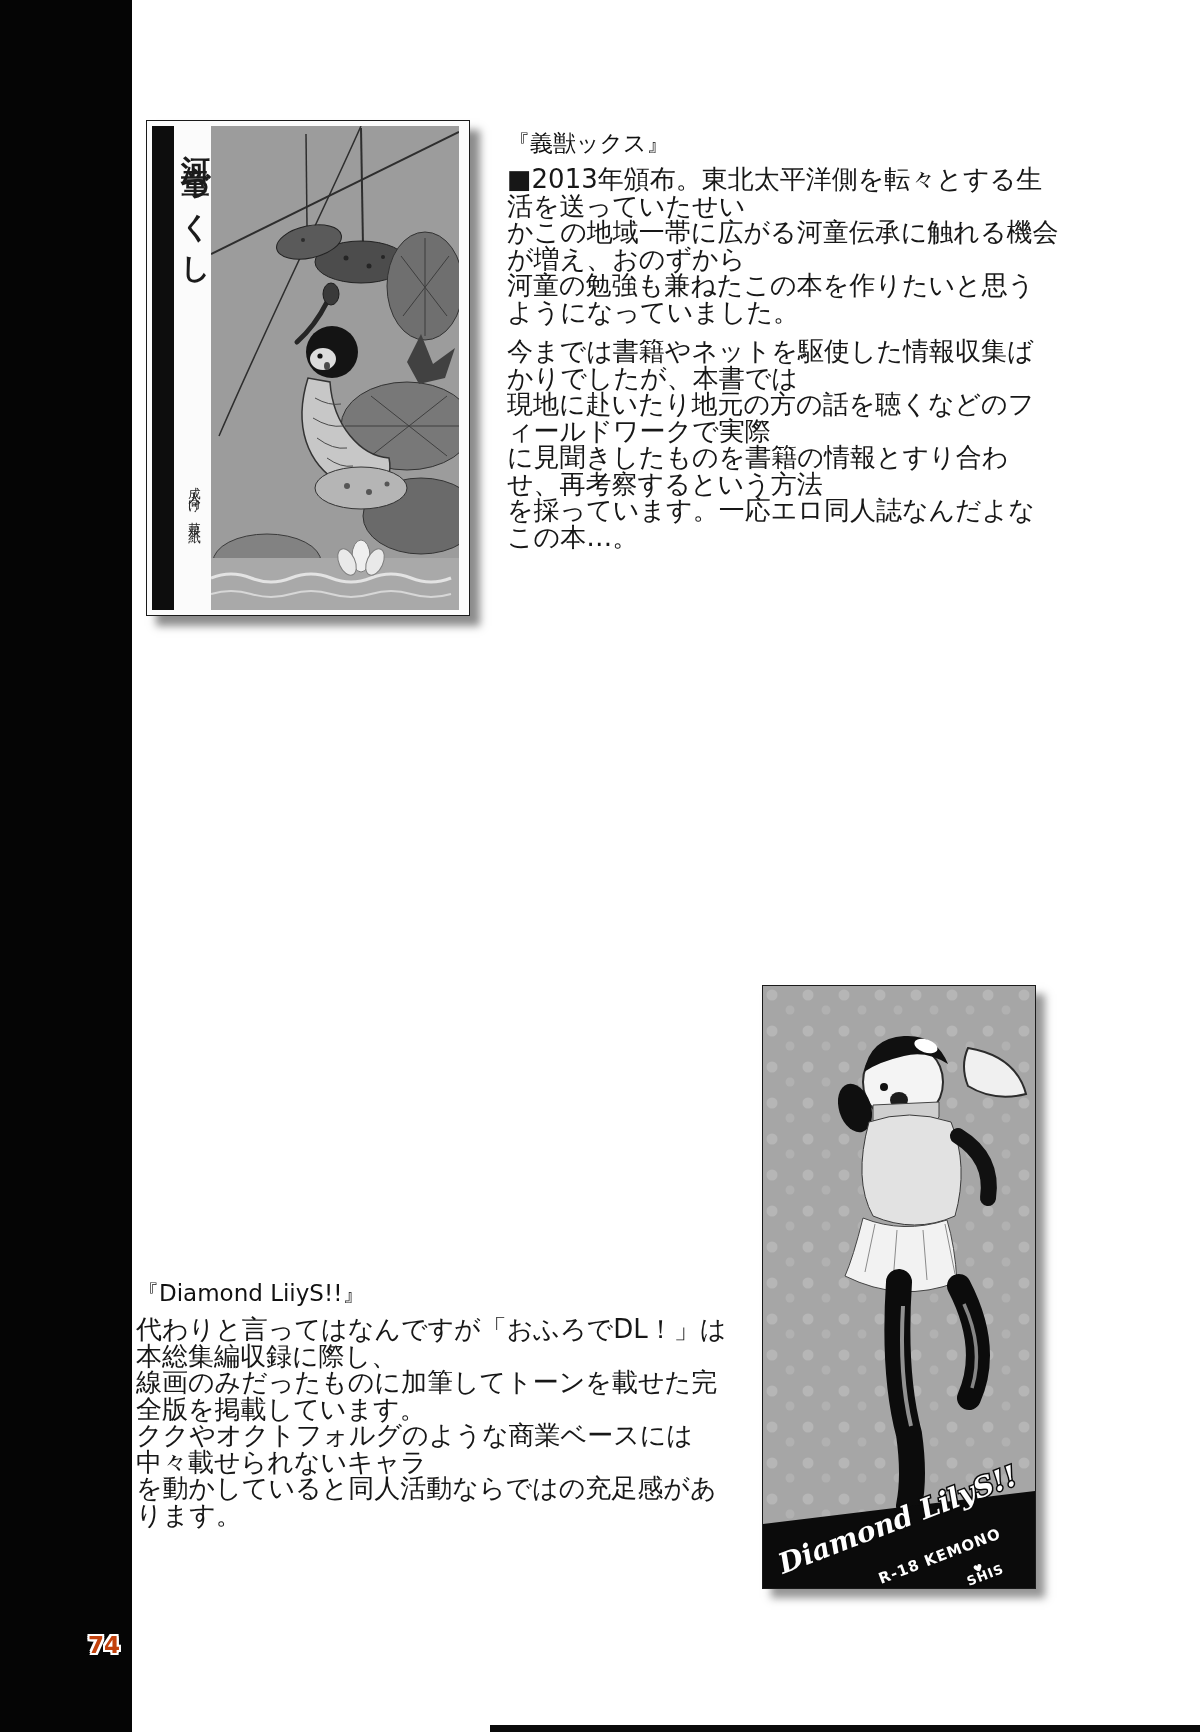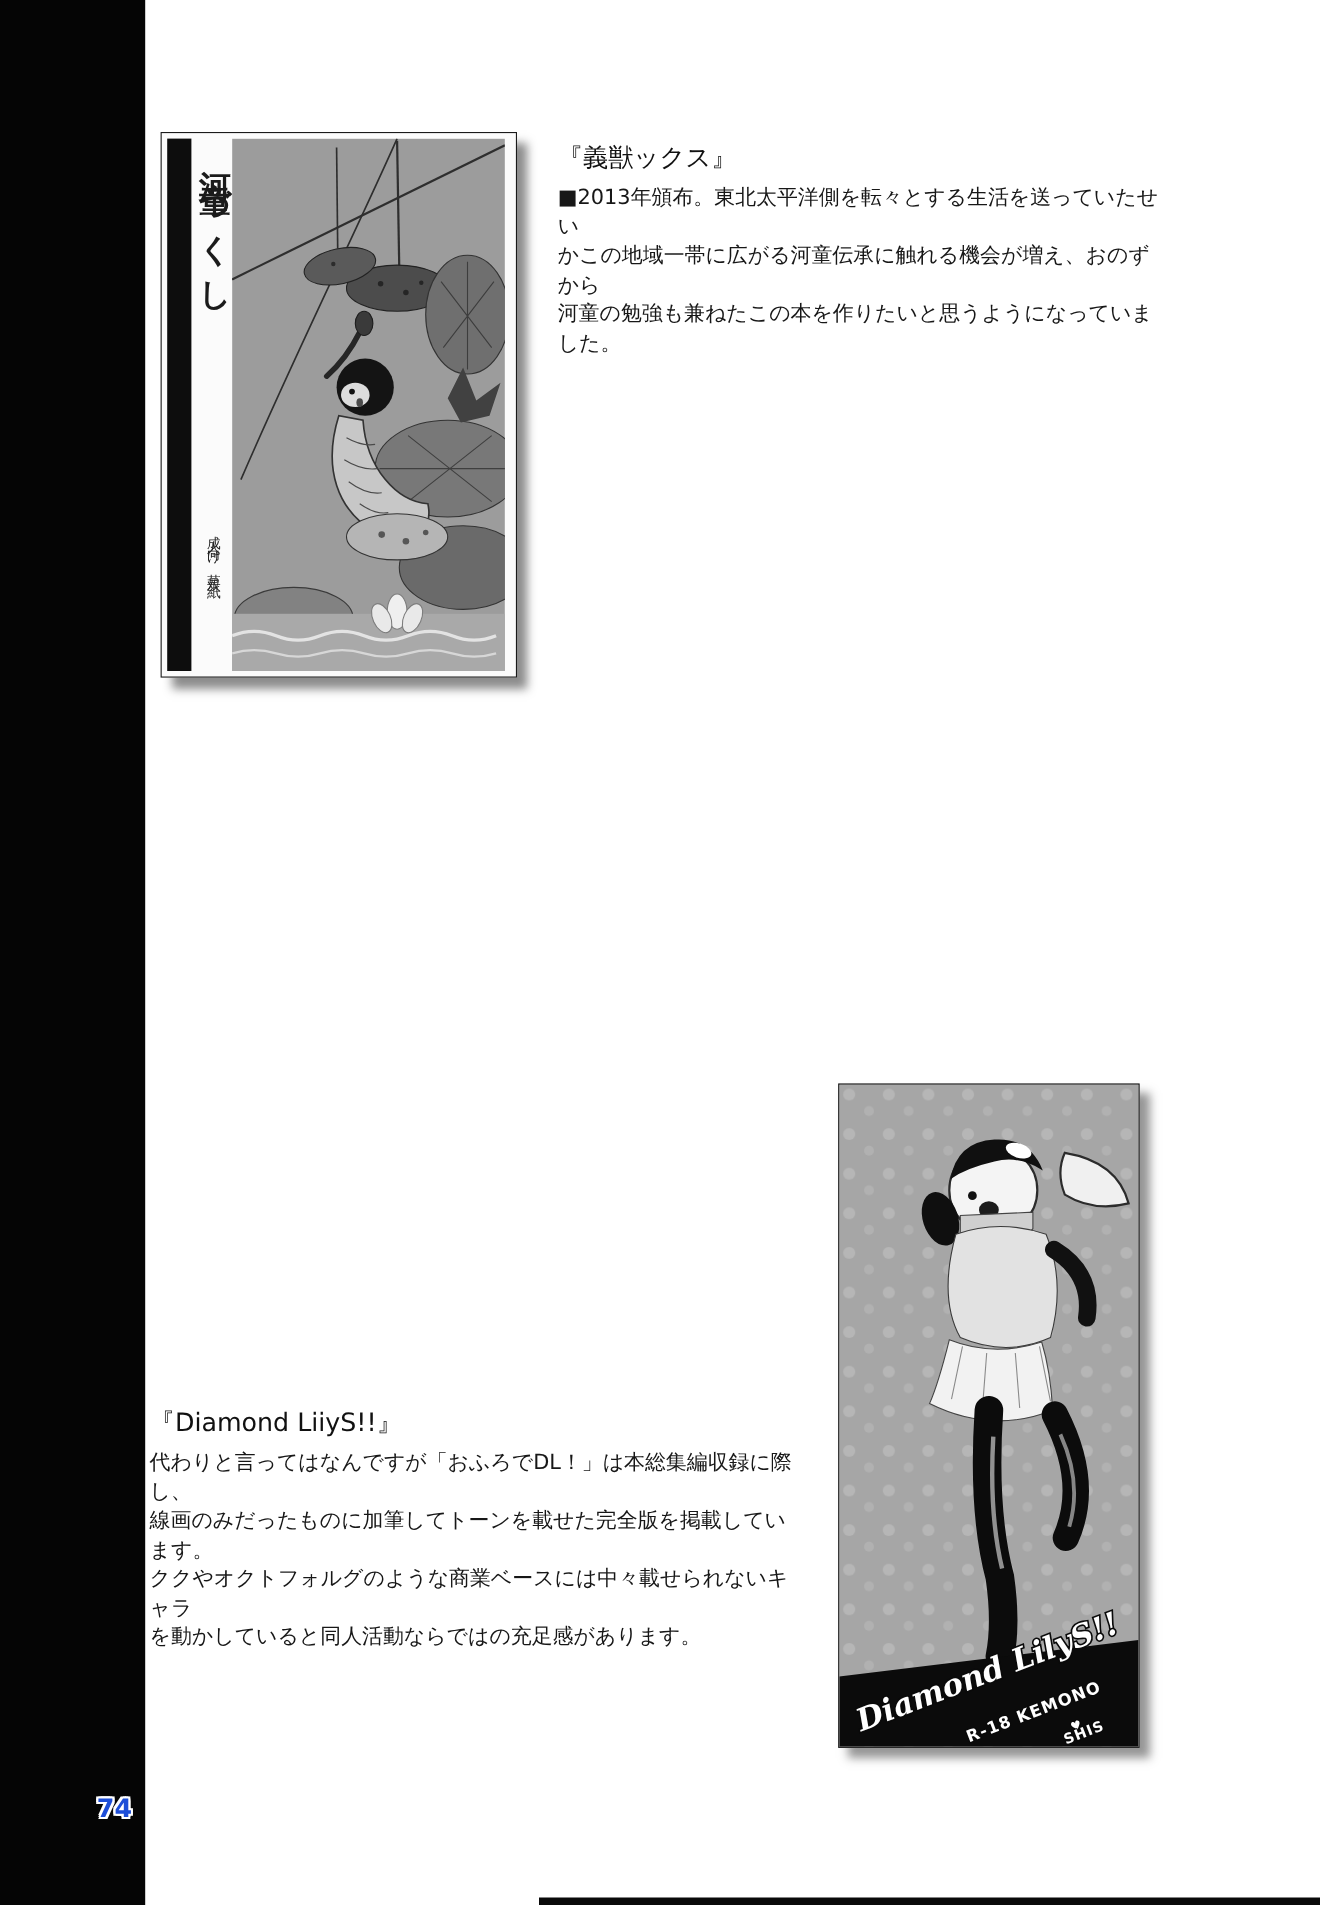--- a/index.html
+++ b/index.html
@@ -9,21 +9,21 @@
     font-family:"DejaVu Sans",sans-serif;
     color:#161616;
   }
   
   .sidebar{
     position:absolute;left:0;top:0;width:132px;height:1732px;
     background:#050505;
   }
   .pagenum{
     position:absolute;left:88px;top:1632px;
-    font-size:23px;font-weight:bold;color:#1d4ed8;
+    font-size:23px;font-weight:bold;color:#c2410c;
     text-shadow:-2px 0 #fff,2px 0 #fff,0 -2px #fff,0 2px #fff,
                 -2px -2px #fff,2px 2px #fff,-2px 2px #fff,2px -2px #fff;
   }
   .bottom-strip{
     position:absolute;left:490px;right:0;bottom:0;height:7px;background:#0a0a0a;
   }
   
   .book{position:absolute;border:1px solid #1a1a1a;}
   .book1{
     left:146px;top:120px;width:322px;height:494px;background:#fbfbfb;
@@ -46,21 +46,21 @@
     left:762px;top:985px;width:272px;height:602px;background:#a6a6a6;
     box-shadow:9px 9px 8px rgba(45,45,45,.5);
   }
   .b2-art{position:absolute;left:0;top:0;width:272px;height:602px;}
   
   .tblock{position:absolute;}
   .text1{left:507px;top:128px;width:552px;}
   .text2{left:136px;top:1278px;width:596px;}
   .sec-title{font-size:23px;color:#111;margin:0 0 7px 0;}
   .para{
-    font-size:19px;line-height:26.5px;margin:0 0 13px 0;
+    font-size:26px;line-height:26.5px;margin:0 0 13px 0;
     white-space:pre-line;color:#171717;
   }
   .b2-title-text{
     font-family:"DejaVu Serif",serif;font-style:italic;font-weight:bold;
     paint-order:stroke;stroke:#0a0a0a;stroke-width:3px;fill:#ffffff;
   }
   .b2-small-text{
     font-family:"DejaVu Sans",sans-serif;font-weight:bold;
     paint-order:stroke;stroke:#0a0a0a;stroke-width:2px;fill:#ffffff;
   }
@@ -133,20 +133,24 @@
       <ellipse cx="164" cy="436" rx="8" ry="14" fill="#e9e9e9" stroke="#7d7d7d" transform="rotate(24 164 436)"></ellipse>
     </g>
   </svg>
 </div>
 
 <div class="tblock text1">
   <div class="sec-title">『義獣ックス』</div>
   <div class="para">■2013年頒布。東北太平洋側を転々とする生活を送っていたせい
 かこの地域一帯に広がる河童伝承に触れる機会が増え、おのずから
 河童の勉強も兼ねたこの本を作りたいと思うようになっていました。</div>
+  <div class="para">今までは書籍やネットを駆使した情報収集ばかりでしたが、本書では
+現地に赴いたり地元の方の話を聴くなどのフィールドワークで実際
+に見聞きしたものを書籍の情報とすり合わせ、再考察するという方法
+を採っています。一応エロ同人誌なんだよなこの本…。</div>
 </div>
 
 <div class="tblock text2">
   <div class="sec-title">『Diamond LiiyS!!』</div>
   <div class="para">代わりと言ってはなんですが「おふろでDL！」は本総集編収録に際し、
 線画のみだったものに加筆してトーンを載せた完全版を掲載しています。
 ククやオクトフォルグのような商業ベースには中々載せられないキャラ
 を動かしていると同人活動ならではの充足感があります。</div>
 </div>
 

